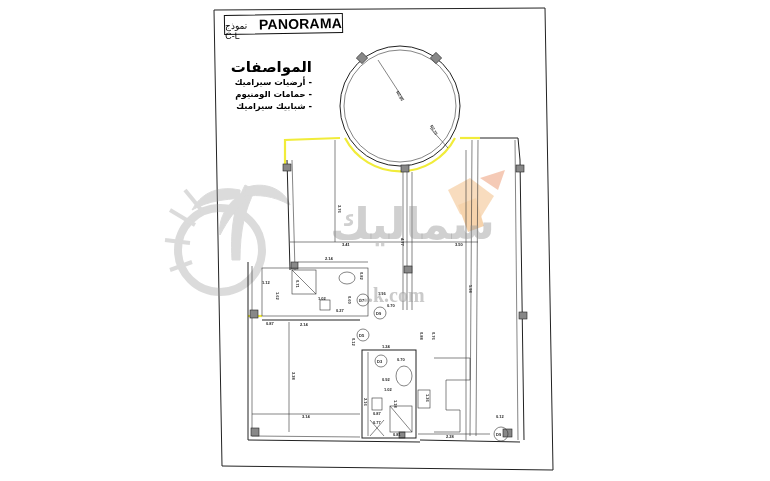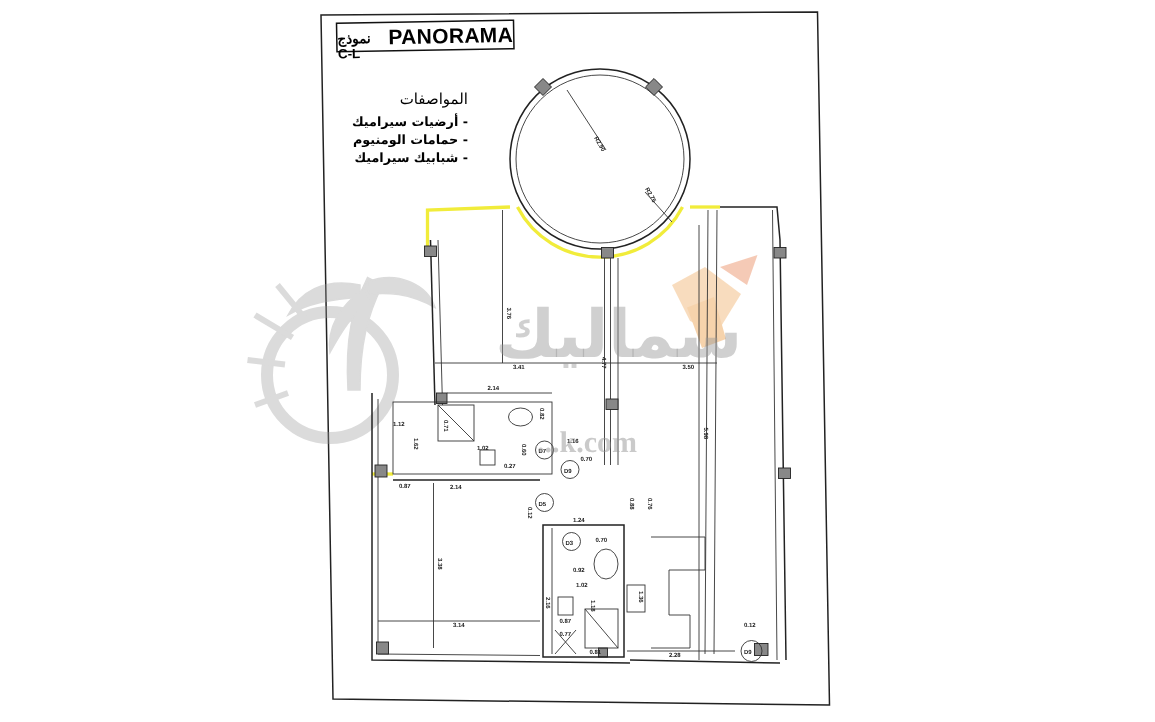--- a/index.html
+++ b/index.html
@@ -6,23 +6,23 @@
   body{width:770px;height:481px;position:relative;overflow:hidden;font-family:"Liberation Sans",sans-serif;}
   #stage{position:absolute;left:0;top:0;width:770px;height:481px;}
   svg text{font-family:"Liberation Sans",sans-serif;}
   .dim{font-size:4px;fill:#222;font-weight:bold;}
   .wall{stroke:#222;fill:none;stroke-width:1;}
   .thin{stroke:#333;fill:none;stroke-width:0.6;}
   .yellow{stroke:#f1ec3a;fill:none;stroke-width:2.2;}
   .col{fill:#888;stroke:#222;stroke-width:0.6;}
   #title-box{position:absolute;left:224px;top:14px;width:117px;height:18px;border:1.5px solid #111;background:#fff;display:flex;align-items:center;justify-content:center;gap:2px;transform:rotate(-1deg);}
   #title-latin{font-weight:bold;font-size:14px;letter-spacing:0.2px;}
-  #title-arabic{font-weight:bold;font-size:9px;margin-top:12px;}
+  #title-arabic{font-weight:normal;font-size:9px;margin-top:12px;}
   #specs{position:absolute;left:222px;top:58px;width:90px;text-align:right;direction:rtl;}
-  #specs-heading{font-size:10px;font-weight:normal;font-family:"DejaVu Sans",sans-serif;line-height:18px;}
+  #specs-heading{font-size:15px;font-weight:bold;font-family:"DejaVu Sans",sans-serif;line-height:18px;}
   .spec-item{font-size:8.5px;font-weight:bold;font-family:"DejaVu Sans",sans-serif;line-height:12px;}
   #wm-text{position:absolute;left:330px;top:198px;font-size:44px;font-weight:bold;color:rgba(150,150,150,0.45);font-family:"DejaVu Sans",sans-serif;direction:rtl;letter-spacing:-2px;}
   #wm-url{position:absolute;left:358px;top:284px;font-size:20px;font-weight:bold;color:rgba(150,150,150,0.5);font-family:Liberation Serif, serif;}
 </style>
 </head>
 <body>
 
 <div id="stage">
   <svg width="770" height="481" viewBox="0 0 770 481">
 

